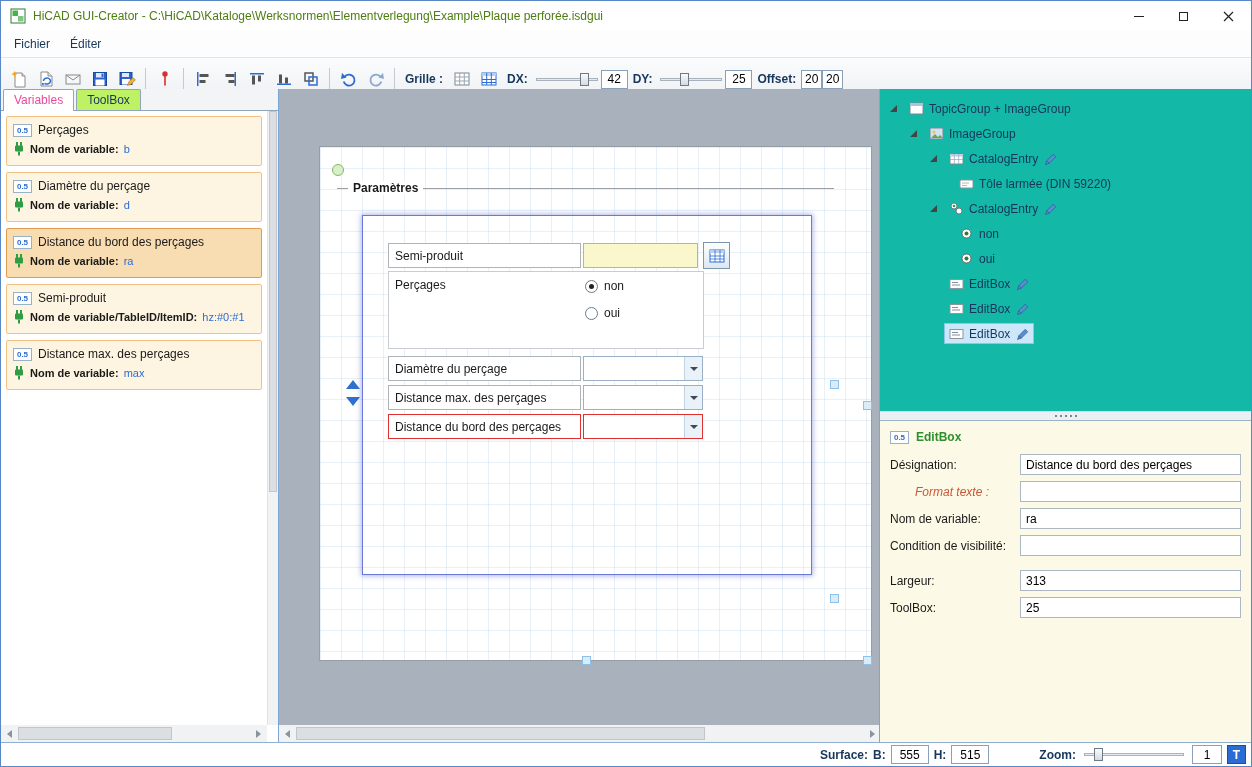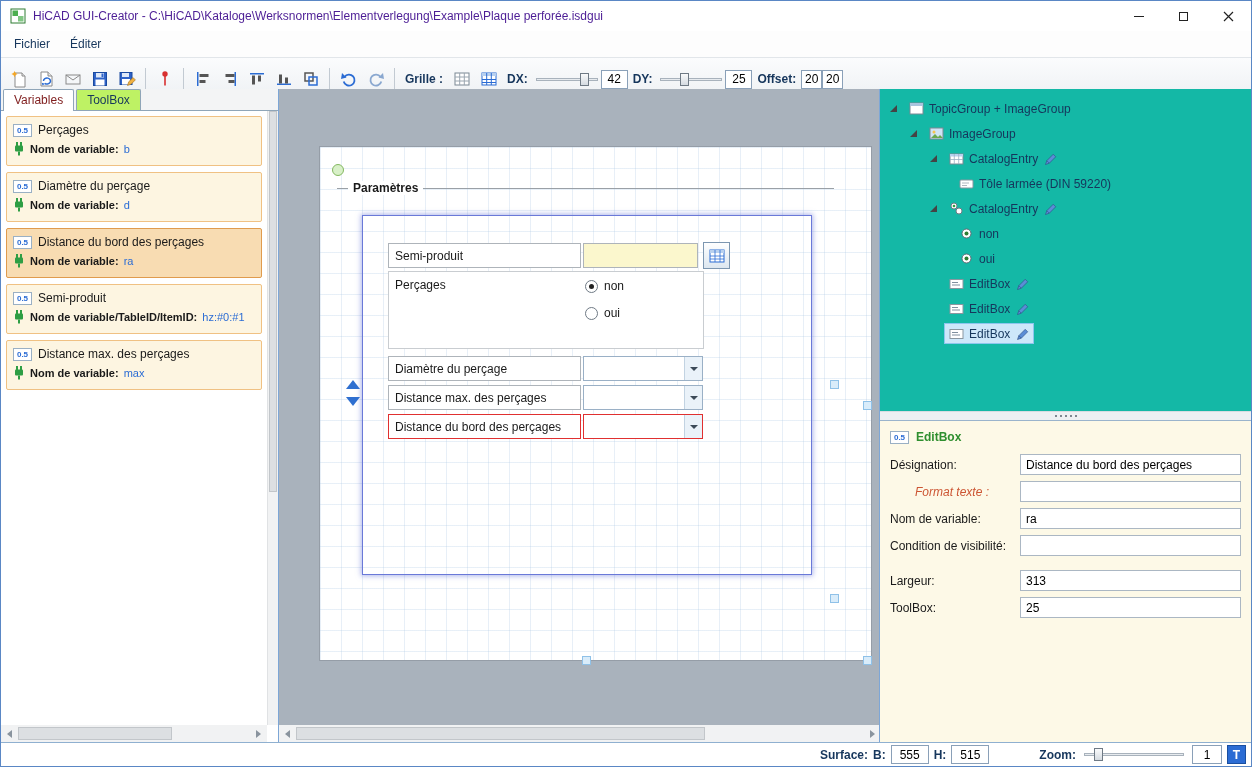--- a/index.html
+++ b/index.html
@@ -2,21 +2,21 @@
 <html><head>
 <meta charset="utf-8">
 <style>
 *{box-sizing:border-box;margin:0;padding:0}
 html,body{width:1252px;height:767px}
 body{font-family:"Liberation Sans",sans-serif;font-size:12px;color:#1a1a1a;background:#fff;position:relative;border:1px solid #5a87c5;overflow:hidden}
 svg{display:block}
 
 
 .titlebar{position:absolute;top:0;left:0;right:0;height:30px;display:flex;align-items:center;gap:7px;padding-left:9px;background:#fff}
-.title-text{font-size:12px;color:#4c1d95;white-space:nowrap}
+.title-text{font-size:12px;color:#4d7c0f;white-space:nowrap}
 .win-controls{margin-left:auto;display:flex;height:100%}
 .win-btn{width:45px;height:100%;display:flex;align-items:center;justify-content:center}
 .gl-min{width:10px;height:1px;background:#222}
 .gl-max{width:9px;height:9px;border:1px solid #222}
 
 
 .menubar{position:absolute;top:30px;left:0;right:0;height:26px;display:flex;align-items:center;padding-left:3px;background:#fdfdfd;color:#16365c}
 .menu-item{padding:4px 10px}
 
 
@@ -26,21 +26,21 @@
 .tb-label{font-weight:bold;color:#16365c;margin:0 5px;white-space:nowrap}
 .tb-field{height:19px;border:1px solid #8aa0b8;background:#fff;text-align:center;font-family:"Liberation Sans",sans-serif;font-size:12px;padding:0}
 .slider{position:relative;width:62px;height:19px;margin:0 3px}
 .slider .track{position:absolute;left:0;right:0;top:8px;height:3px;background:#e7ebef;border:1px solid #a8b2bc}
 .slider .thumb{position:absolute;top:3px;width:9px;height:13px;background:linear-gradient(#fafbfc,#d5dbe1);border:1px solid #6f7a85}
 
 
 .left-panel{position:absolute;left:0;top:88px;bottom:24px;width:278px;background:#fff;border-right:1px solid #7da6d6}
 .tabs{height:22px;display:flex;align-items:flex-end;background:#f3f4f5;border-bottom:1px solid #8fa5b8;padding-left:2px}
 .tab{padding:3px 10px;border:1px solid #8fa5b8;border-bottom:none;background:#bef264;margin-right:2px;border-radius:2px 2px 0 0;color:#16365c}
-.tab.active{background:#fff;margin-bottom:-1px;padding-bottom:4px;color:#7f1d1d}
+.tab.active{background:#fff;margin-bottom:-1px;padding-bottom:4px;color:#ec4899}
 .cards{position:absolute;top:22px;left:0;right:11px;bottom:17px;padding:5px;overflow:hidden}
 .card{height:50px;border:1px solid #f0c183;background:#fdf5e1;border-radius:2px;padding:6px;margin-bottom:6px}
 .card.selected{background:#f8dcb2;border-color:#e09b4d}
 .card-row1{display:flex;align-items:center;gap:6px}
 .badge{min-width:19px;height:13px;border:1px solid #9ab0c4;background:#fff;color:#2b6cd4;font-size:8px;font-weight:bold;display:flex;align-items:center;justify-content:center}
 .card-row2{display:flex;align-items:center;gap:5px;margin-top:5px;font-size:11px}
 .card-var-label{font-weight:bold;white-space:nowrap}
 .card-var-value{color:#2b6cd4;white-space:nowrap}
 .vscroll{position:absolute;top:22px;right:0;bottom:17px;width:11px;background:#f1f2f3;border-left:1px solid #e0e2e4}
 .vthumb{position:absolute;top:0;left:1px;right:1px;height:62%;background:#dcdfe2;border:1px solid #c2c6ca}

